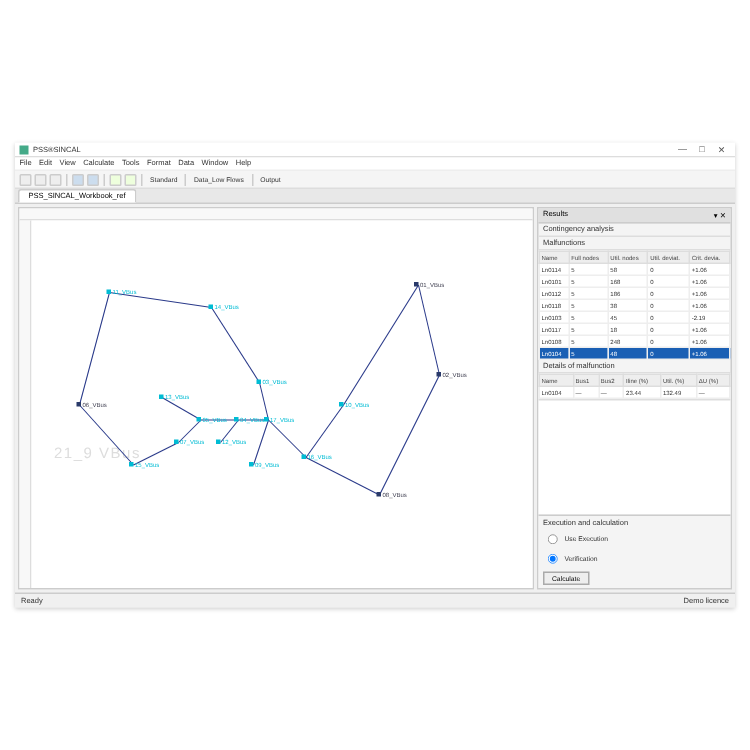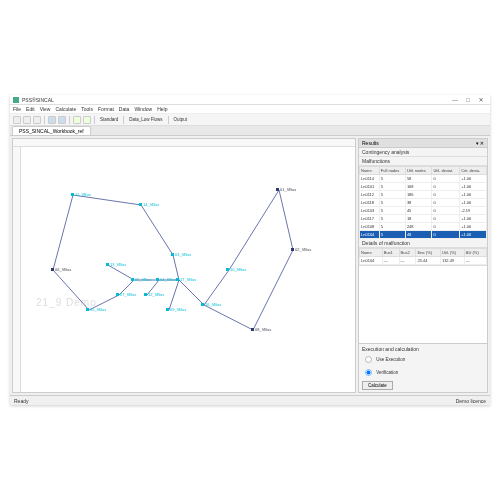--- a/index.html
+++ b/index.html
@@ -97,21 +97,21 @@
   <div class="tabbar">
     <div class="tab">PSS_SINCAL_Workbook_ref</div>
   </div>
 
   <div class="body">
     <div class="rulerzone">
       <div class="hruler"></div>
       <div class="canvasrow">
         <div class="vruler"></div>
         <div class="canvas" id="cv">
-          <div class="bgtxt">21_9 Demo</div>
+          <div class="bgtxt">21_9 VBus</div>
           <svg id="netsvg">
                 <line x1="52" y1="48" x2="120" y2="58" stroke="#2a3a8a" stroke-width="0.7"></line>
                 <line x1="120" y1="58" x2="152" y2="108" stroke="#2a3a8a" stroke-width="0.7"></line>
                 <line x1="52" y1="48" x2="32" y2="123" stroke="#2a3a8a" stroke-width="0.7"></line>
                 <line x1="32" y1="123" x2="68" y2="163" stroke="#2a3a8a" stroke-width="0.7"></line>
                 <line x1="68" y1="163" x2="98" y2="148" stroke="#2a3a8a" stroke-width="0.7"></line>
                 <line x1="98" y1="148" x2="113" y2="133" stroke="#2a3a8a" stroke-width="0.7"></line>
                 <line x1="113" y1="133" x2="138" y2="133" stroke="#2a3a8a" stroke-width="0.7"></line>
                 <line x1="138" y1="133" x2="158" y2="133" stroke="#2a3a8a" stroke-width="0.7"></line>
                 <line x1="158" y1="133" x2="183" y2="158" stroke="#2a3a8a" stroke-width="0.7"></line>

